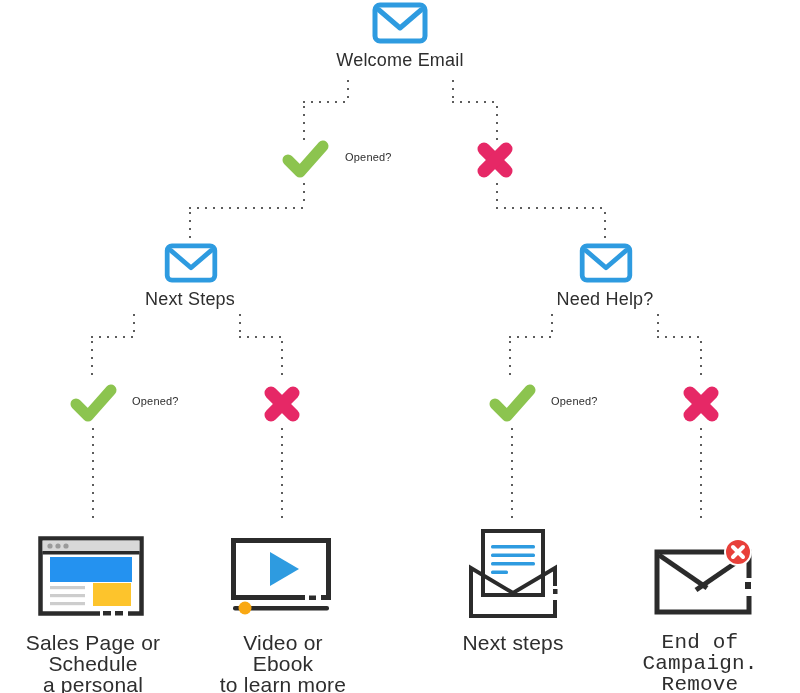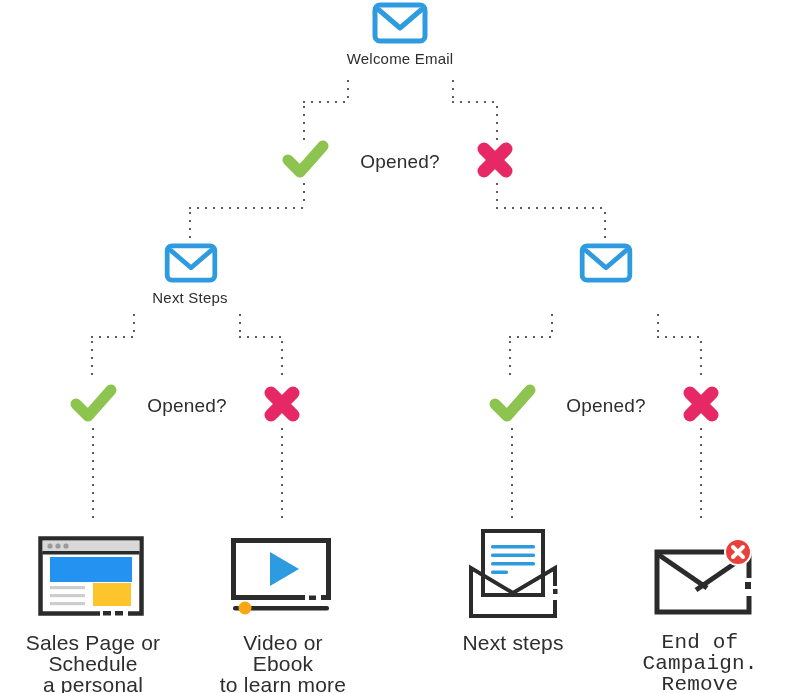--- a/index.html
+++ b/index.html
@@ -1,20 +1,20 @@
 <!DOCTYPE html>
 <html style="--blue: #2E9BE0; --blue_bright: #2492F0; --green: #8CC44F; --pink: #E62866; --red: #E8403A; --yellow: #FDC42C; --orange: #F9A813; --stroke: #2B2B2B; --dot: #5C5C5C; --text: #2E2E2E; --gray_bar: #D8D8D8; --gray_dot: #9A9A9A; --gray_line: #CDCDCD;"><head>
 <meta charset="utf-8">
 <style>
   html,body{margin:0;padding:0;background:#fff;}
   .canvas{position:relative;width:800px;height:693px;background:#ffffff;overflow:hidden;
           font-family:"Liberation Sans", sans-serif;color:var(--text,#2e2e2e);}
   .abs{position:absolute;}
-  .node-label{position:absolute;text-align:center;font-size:15px;letter-spacing:.2px;color:var(--text);}
-  .question{position:absolute;text-align:center;font-size:19px;letter-spacing:.2px;color:var(--text);}
+  .node-label{position:absolute;text-align:center;font-size:18px;letter-spacing:.2px;color:var(--text);}
+  .question{position:absolute;text-align:left;font-size:11px;letter-spacing:.2px;color:var(--text);}
   .caption{position:absolute;text-align:center;font-size:21px;line-height:21px;letter-spacing:.2px;color:var(--text);}
   .vdots{position:absolute;width:2px;
          background-image:repeating-linear-gradient(to bottom,var(--dot) 0 2px,transparent 2px 8px);}
   .hdots{position:absolute;height:2px;
          background-image:repeating-linear-gradient(to right,var(--dot) 0 2px,transparent 2px 8px);}
   svg{display:block;overflow:visible;}
   .st-blue{fill:none;stroke:var(--blue);stroke-width:5;stroke-linecap:round;stroke-linejoin:round;}
   .st-green{fill:none;stroke:var(--green);stroke-width:11;stroke-linecap:round;stroke-linejoin:round;}
   .st-pink{fill:none;stroke:var(--pink);stroke-width:13;stroke-linecap:round;}
   .st-dark{fill:none;stroke:var(--stroke);stroke-linejoin:miter;}
@@ -66,20 +66,21 @@
     </svg>
   </div>
   <div class="node-label" style="left:120px;top:289px;width:140px;">Next Steps</div>
 
   <div class="abs" style="left:579px;top:243px;">
     <svg width="54" height="40" viewBox="0 0 56 42">
       <rect x="3" y="3" width="50" height="36" rx="5" class="st-blue"></rect>
       <path d="M7 8 L28 26 L49 8" class="st-blue"></path>
     </svg>
   </div>
+  <div class="node-label" style="left:535px;top:289px;width:140px;">Need Help?</div>
 
   <div class="vdots" style="left:133px;top:314px;height:23px;"></div>
   <div class="vdots" style="left:239px;top:314px;height:23px;"></div>
   <div class="hdots" style="left:91px;top:336px;width:44px;"></div>
   <div class="hdots" style="left:239px;top:336px;width:44px;"></div>
   <div class="vdots" style="left:91px;top:341px;height:35px;"></div>
   <div class="vdots" style="left:281px;top:341px;height:35px;"></div>
 
   <div class="vdots" style="left:551px;top:314px;height:23px;"></div>
   <div class="vdots" style="left:657px;top:314px;height:23px;"></div>

